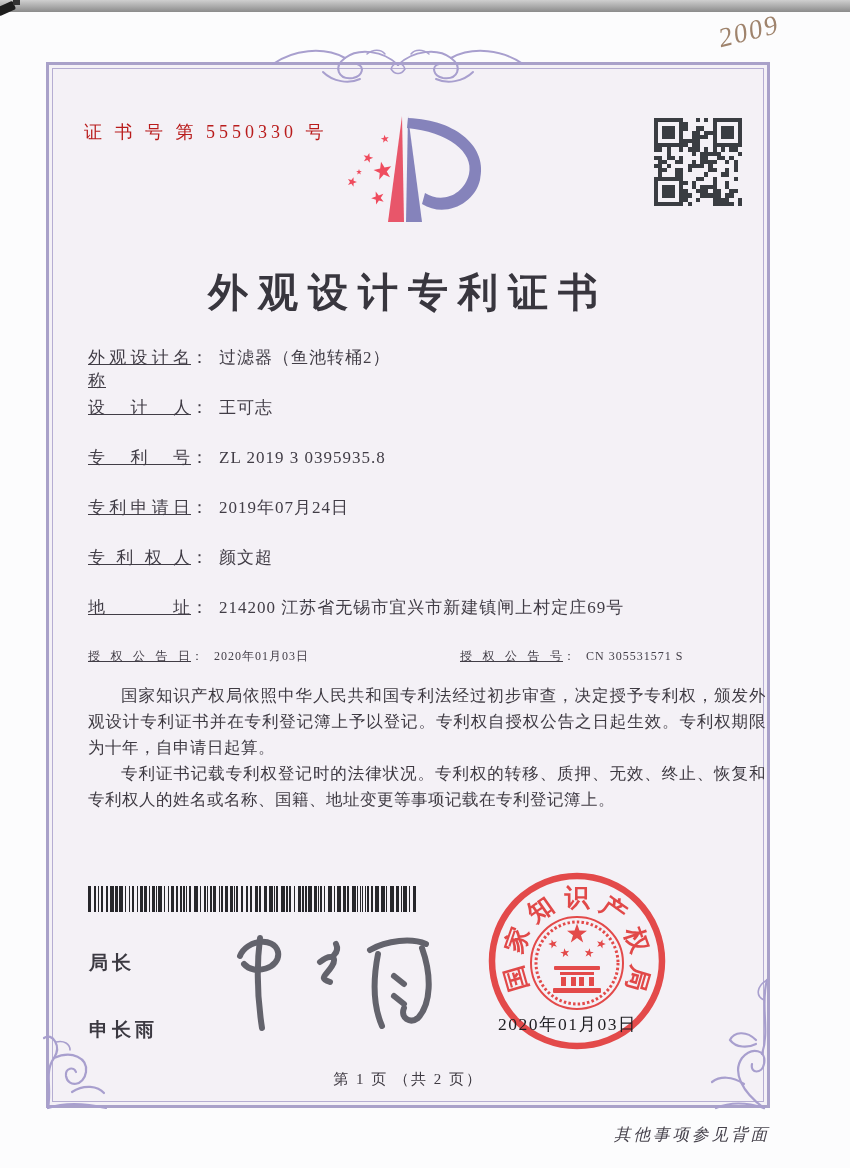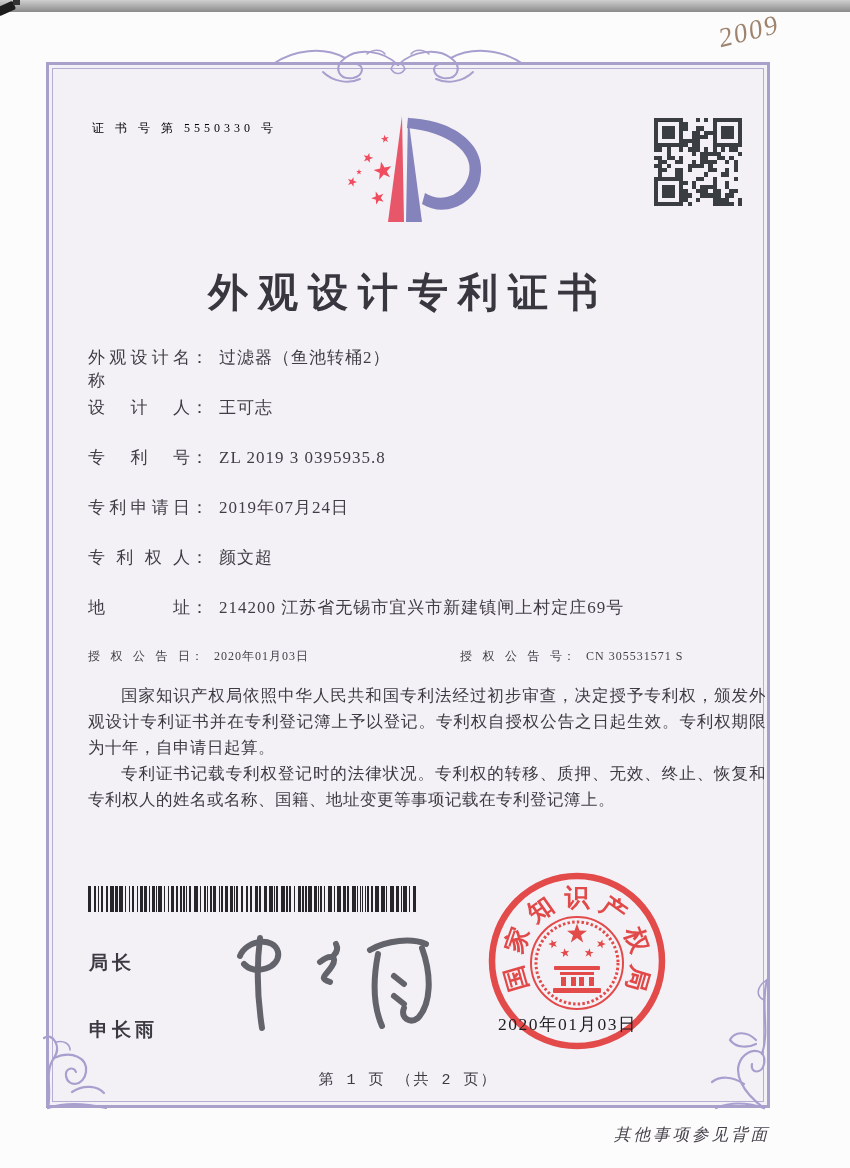--- a/index.html
+++ b/index.html
@@ -23,46 +23,46 @@
 
   
   .frame { left:46px; top:62px; width:724px; height:1046px;
     border:3px solid #a9a1c9; background:#f4f1f6; }
   .frame::after { content:""; position:absolute; left:3px; top:3px; right:3px; bottom:3px;
     border:1px solid #b5add2; pointer-events:none; }
 
   .ornament { color:#a89fce; }
 
   
-  .cert-no { left:92px; top:120px; font-size:12px; letter-spacing:4px; color:#000000; }
+  .cert-no { left:84px; top:120px; font-size:18px; letter-spacing:4px; color:#b91c1c; }
   .title { left:46px; top:244px; width:724px; text-align:center;
     font-size:40px; font-weight:bold; letter-spacing:10px; color:#38363e;margin-top:21px; }
 
   .fields { left:88px; top:346px; width:680px; }
   .field-row { height:50px; font-size:17px; letter-spacing:1px; color:#413d46; }
   .flabel { display:inline-block; width:103px; text-align:justify; text-align-last:justify;
-    vertical-align:top; }
+    vertical-align:top;text-decoration:underline; }
   .fcolon { margin-right:10px; }
   .auth-row { left:88px; top:648px; width:680px; font-size:12px; letter-spacing:1px;
     color:#413d46; }
   .auth-right { position:absolute; left:372px; top:0; }
 
   .paras { left:88px; top:684px; width:678px;font-family:Liberation Mono, monospace; }
   .paras p { font-size:16.5px; line-height:1.57; text-indent:2em; text-align:justify;
     letter-spacing:.5px; color:#3e3a42; }
 
   .director-title { left:89px; top:950px; font-size:19px; letter-spacing:4px;
     font-family:Liberation Serif, serif; font-weight:bold; color:#3c3a42; }
   .director-name { left:89px; top:986px; font-size:19px; letter-spacing:4px;
     font-family:"Liberation Sans","DejaVu Sans",sans-serif; font-weight:bold; color:#3c3a42;margin-top:31px; }
 
   .seal-date { left:498px; top:1012px; font-size:17.5px; letter-spacing:1.5px;
     color:#1e1e22; z-index:5; }
   .page-info { left:46px; top:1070px; width:724px; text-align:center; font-size:15px;
-    letter-spacing:2px; color:#3e3a42;font-family:Liberation Mono, monospace; }
+    letter-spacing:2px; color:#3e3a42; }
   .footer-note { left:46px; top:1124px; width:724px; text-align:right; font-size:16.5px;
     font-style:italic; letter-spacing:3px; color:#46424c; }
 
   .handnote { left:718px; top:16px; font-size:27px; font-style:italic; color:#8f6f54;
     transform:rotate(-14deg); letter-spacing:2px; opacity:.85;
     font-family:"Liberation Serif",serif; }
 
   svg text { font-family:"Liberation Serif","DejaVu Serif",serif; }
 </style>
 </head>

